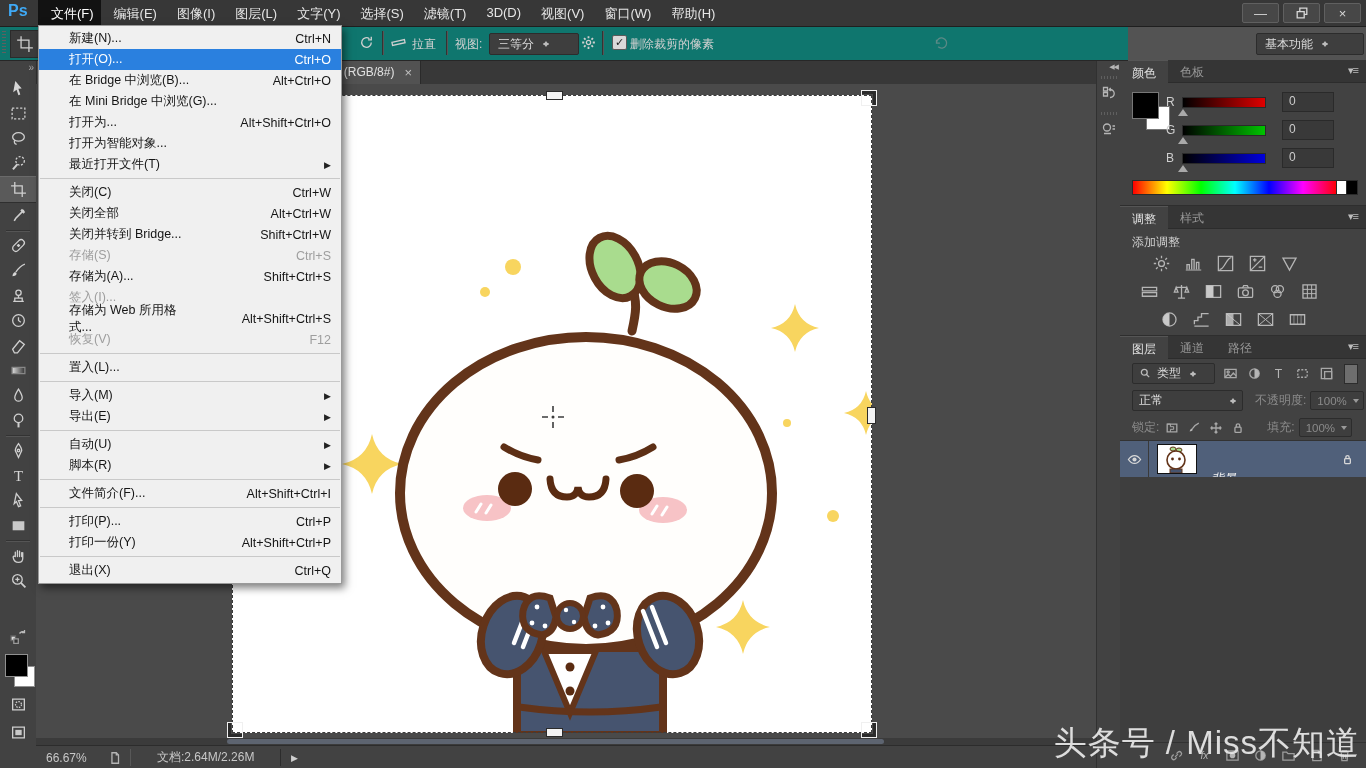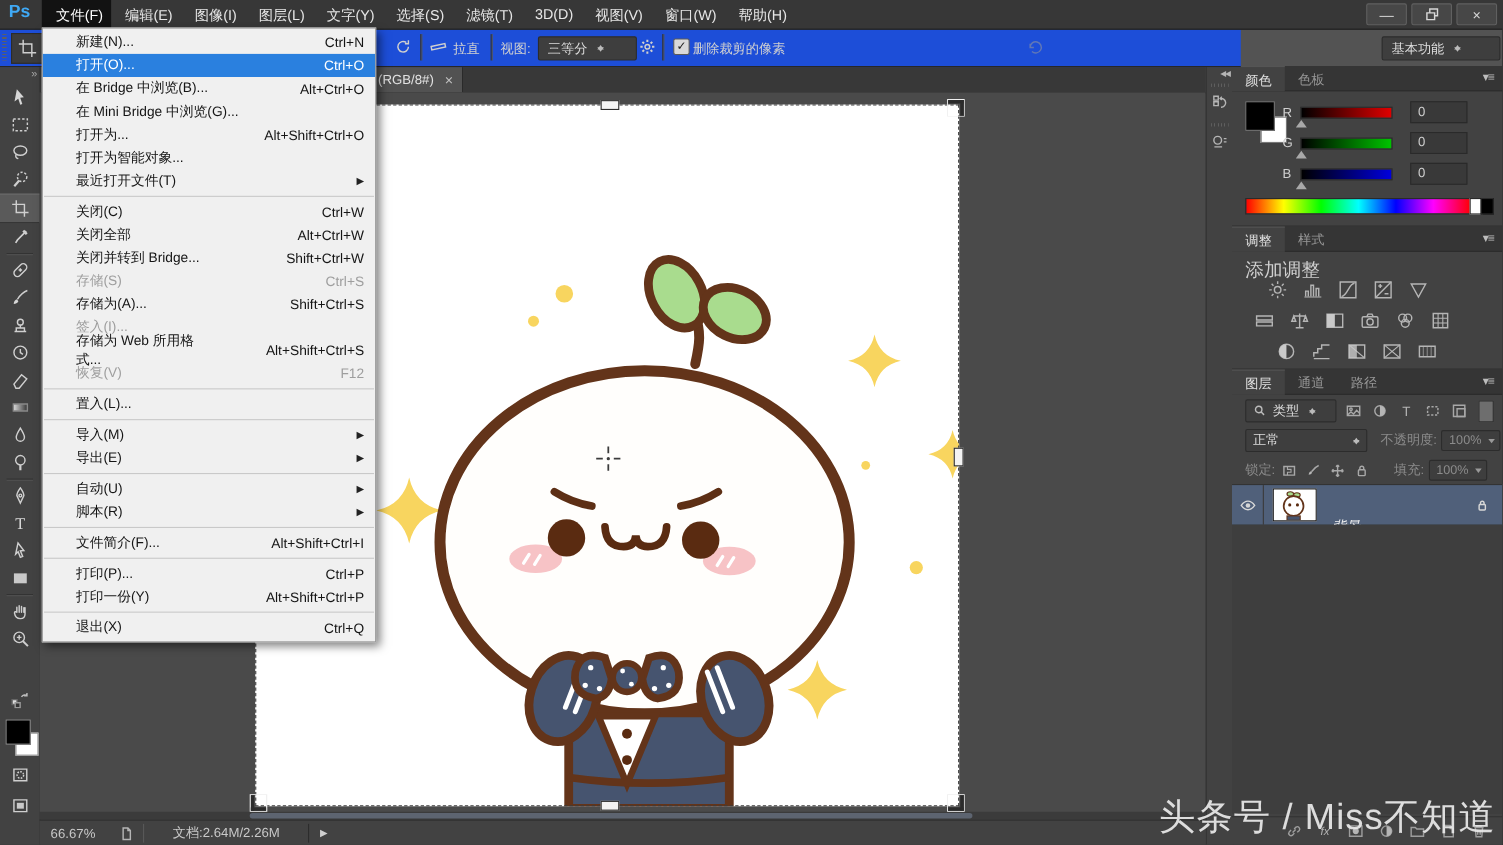--- a/index.html
+++ b/index.html
@@ -9,21 +9,21 @@
   
   .menubar{position:absolute;left:0;top:0;width:1366px;height:26px;background:#373737;border-bottom:1px solid #1f1f1f;z-index:40;}
   .pslogo{position:absolute;left:8px;top:2px;font-size:16px;font-weight:bold;color:#3fa9f5;letter-spacing:0;}
   .menus{position:absolute;left:38px;top:0;height:26px;display:flex;}
   .menu{padding:5px 7px 0 13px;height:21px;font-size:13px;color:#e6e6e6;cursor:default;}
   .menu.active{background:#121212;color:#fff;}
   .winctrl{position:absolute;right:5px;top:3px;display:flex;gap:4px;}
   .winbtn{width:35px;height:18px;background:#474747;border:1px solid #606060;border-radius:2px;
           display:flex;align-items:center;justify-content:center;color:#d8d8d8;font-size:13px;line-height:1;}
   
-  .optionsbar{position:absolute;left:0;top:26px;width:1128px;height:34px;background:#1d4ed8;border-bottom:1px solid #272727;z-index:10;}
+  .optionsbar{position:absolute;left:0;top:26px;width:1128px;height:34px;background:#0f766e;border-bottom:1px solid #272727;z-index:10;}
   .grip{position:absolute;left:2px;top:5px;width:4px;height:24px;
         background:repeating-linear-gradient(to bottom,#5f5f5f 0 1px,transparent 1px 3px);}
   .presetwell{position:absolute;left:10px;top:4px;width:28px;height:26px;background:#3c3c3c;border:1px solid #2b2b2b;display:flex;align-items:center;justify-content:center;}
   .optsep{position:absolute;top:5px;width:1px;height:24px;background:#333;box-shadow:1px 0 0 #565656;}
   .opticon{position:absolute;top:8px;}
   .optlabel{position:absolute;top:10px;font-size:12px;color:#d0d0d0;}
   .optsel{position:absolute;top:7px;height:20px;background:#3e3e3e;border:1px solid #2c2c2c;border-radius:2px;
           display:flex;align-items:center;padding:0 4px 0 8px;font-size:12px;color:#ddd;}
   .spin{width:10px;height:14px;margin-left:8px;position:relative;}
   .spin::before{content:"";position:absolute;left:1px;top:1px;border:3.5px solid transparent;border-bottom:4px solid #bbb;}
@@ -82,21 +82,21 @@
   .chtrack.g{background:linear-gradient(to right,#000,#00c400);}
   .chtrack.b{background:linear-gradient(to right,#000,#0000dd);}
   .chthumb{position:absolute;left:-5px;bottom:-9px;width:0;height:0;border:5px solid transparent;border-bottom:7px solid #a9a9a9;}
   .chval{width:44px;height:17px;margin-left:16px;background:#393939;border:1px solid #2a2a2a;color:#ccc;font-size:12px;padding:1px 0 0 6px;}
   .spectrum{position:absolute;left:12px;top:120px;width:204px;height:13px;border:1px solid #2a2a2a;
             background:linear-gradient(to right,#f00,#ff0,#0f0,#0ff,#00f,#f0f,#f00);}
   .specw{position:absolute;left:216px;top:120px;width:10px;height:13px;background:#fff;border:1px solid #2a2a2a;}
   .specb{position:absolute;left:226px;top:120px;width:10px;height:13px;background:#000;border:1px solid #2a2a2a;}
   .fgswp{position:absolute;left:12px;top:32px;width:25px;height:25px;background:#000;border:1px solid #777;z-index:2;}
   .bgswp{position:absolute;left:26px;top:46px;width:22px;height:22px;background:#fff;border:1px solid #777;}
-  .adjtitle{position:absolute;left:12px;top:28px;font-size:17px;color:#cfcfcf;}
+  .adjtitle{position:absolute;left:12px;top:28px;font-size:12px;color:#cfcfcf;}
   .adjrow{position:absolute;display:flex;gap:13px;}
   .layrow{position:absolute;left:0;width:246px;display:flex;align-items:center;}
   .miniselect{height:19px;background:#3e3e3e;border:1px solid #2c2c2c;border-radius:2px;display:flex;align-items:center;padding:0 3px 0 6px;font-size:12px;color:#ddd;}
   .dim{color:#8b8b8b;}
   .valbox{height:17px;background:#3e3e3e;border:1px solid #2c2c2c;border-radius:2px;display:flex;align-items:center;padding:0 4px 0 6px;font-size:11.5px;color:#8b8b8b;}
   .dda{width:0;height:0;border:3.5px solid transparent;border-top:4.5px solid #999;margin:4px 0 0 6px;}
   .layeritem{position:absolute;left:0;top:104px;width:246px;height:36px;background:#50607a;display:flex;align-items:center;border-top:1px solid #333;border-bottom:1px solid #333;}
   .eyecell{width:28px;height:36px;border-right:1px solid #3a3a3a;display:flex;align-items:center;justify-content:center;}
   .lthumb{width:38px;height:28px;background:#fff;border:1px solid #111;margin-left:8px;overflow:hidden;}
   .lname{margin-left:14px;font-size:12.5px;font-style:italic;color:#f0f0f0;margin-top:41px;}

